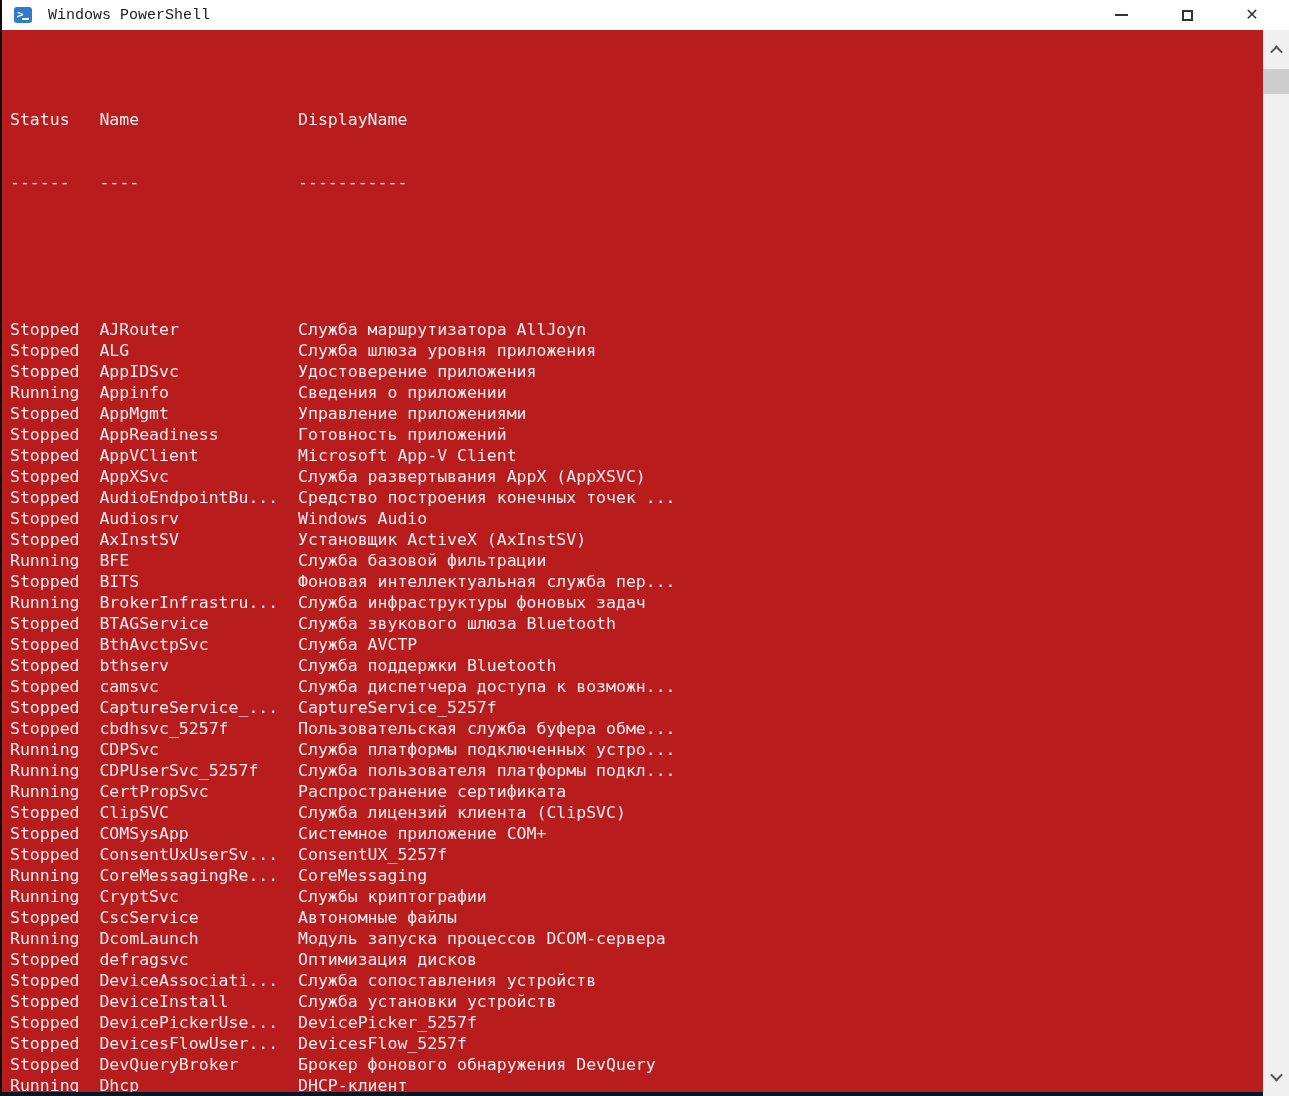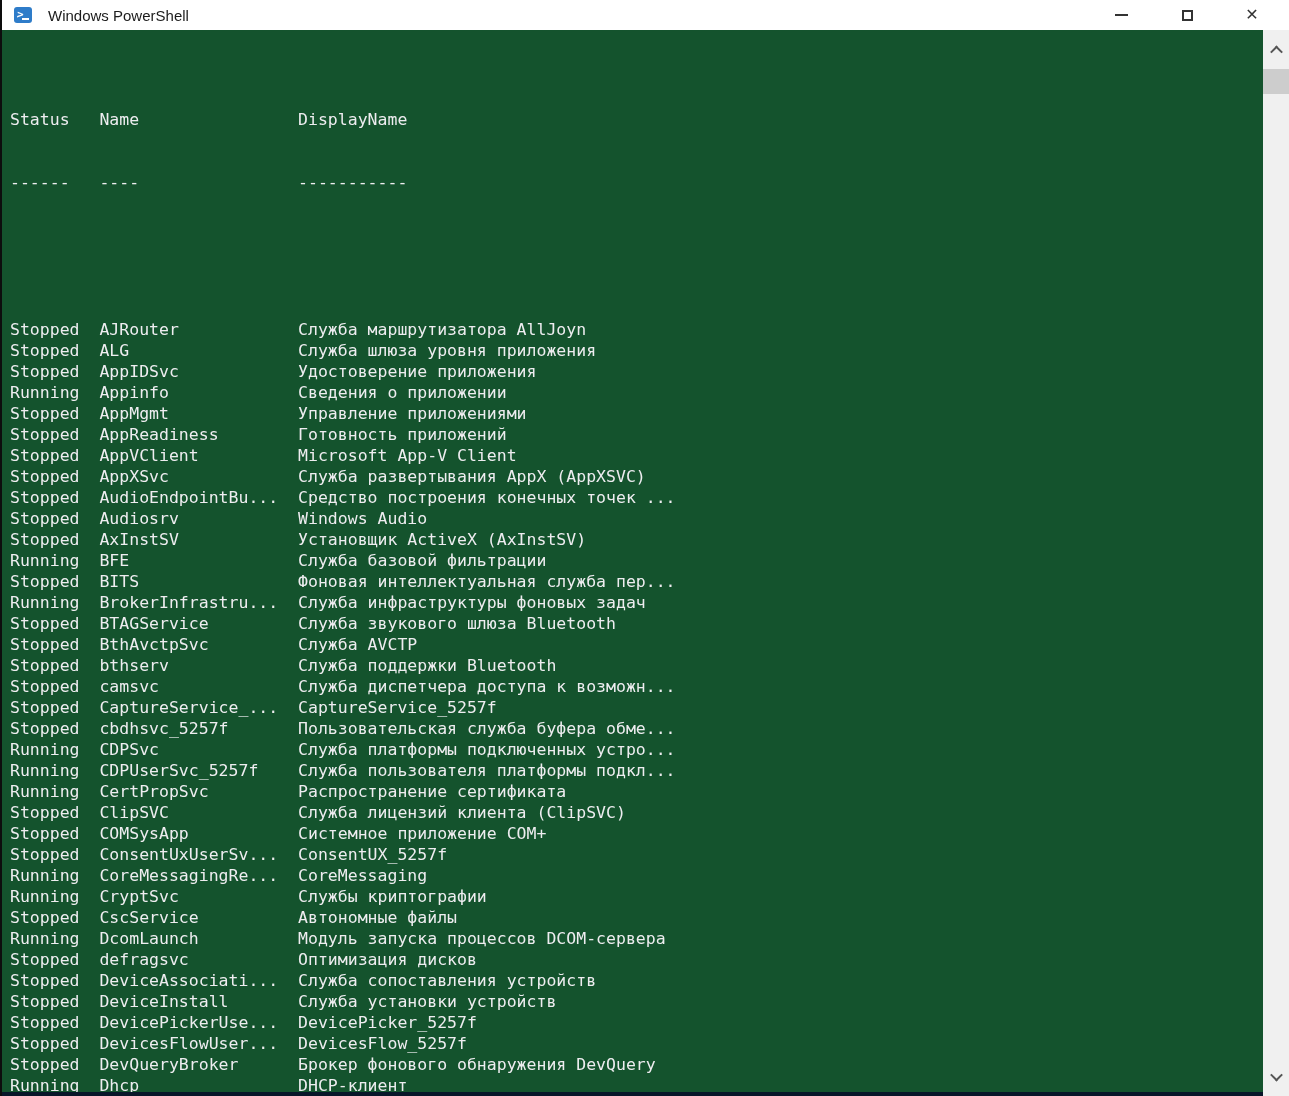--- a/index.html
+++ b/index.html
@@ -29,37 +29,38 @@
     color: #ffffff; font: bold 11px/11px "DejaVu Sans Mono", monospace;
     transform: skewX(-8deg);
   }
   .ps-icon .under {
     position: absolute; left: 8px; bottom: 3px;
     width: 7px; height: 2px; background: #ffffff;
   }
   .title-text {
     margin-left: 16px; font-size: 15px; color: #1b1b1b;
     white-space: nowrap;
+    font-family: Liberation Mono, monospace;
   }
   .caption-btn {
     position: absolute; top: 0; width: 46px; height: 30px;
     display: flex; align-items: center; justify-content: center;
     color: #333333; cursor: default;
   }
   .btn-min  { left: 1096px; }
   .btn-max  { left: 1162px; }
   .btn-close{ left: 1227px; }
   .glyph-min { width: 13px; height: 2px; background: #333333; }
   .glyph-max { width: 11px; height: 11px; border: 2px solid #333333; }
   .glyph-close { font-size: 16px; line-height: 16px; color: #333333; font-family: "DejaVu Sans", sans-serif; }
 
   
   .console {
     position: absolute; top: 30px; left: 0; right: 26px; bottom: 0;
-    background: #14532d; overflow: hidden;
+    background: #b91c1c; overflow: hidden;
     padding: 37px 0 14px 8px;
   }
   .term {
     font-family: "DejaVu Sans Mono", "Liberation Mono", monospace;
     font-size: 16.5px; line-height: 21px; color: #eeedf0;
     white-space: pre;
   }
   .line { height: 21px; white-space: pre; }
   .col-status { display: inline-block; width: 9ch; }
   .col-name   { display: inline-block; width: 20ch; }

